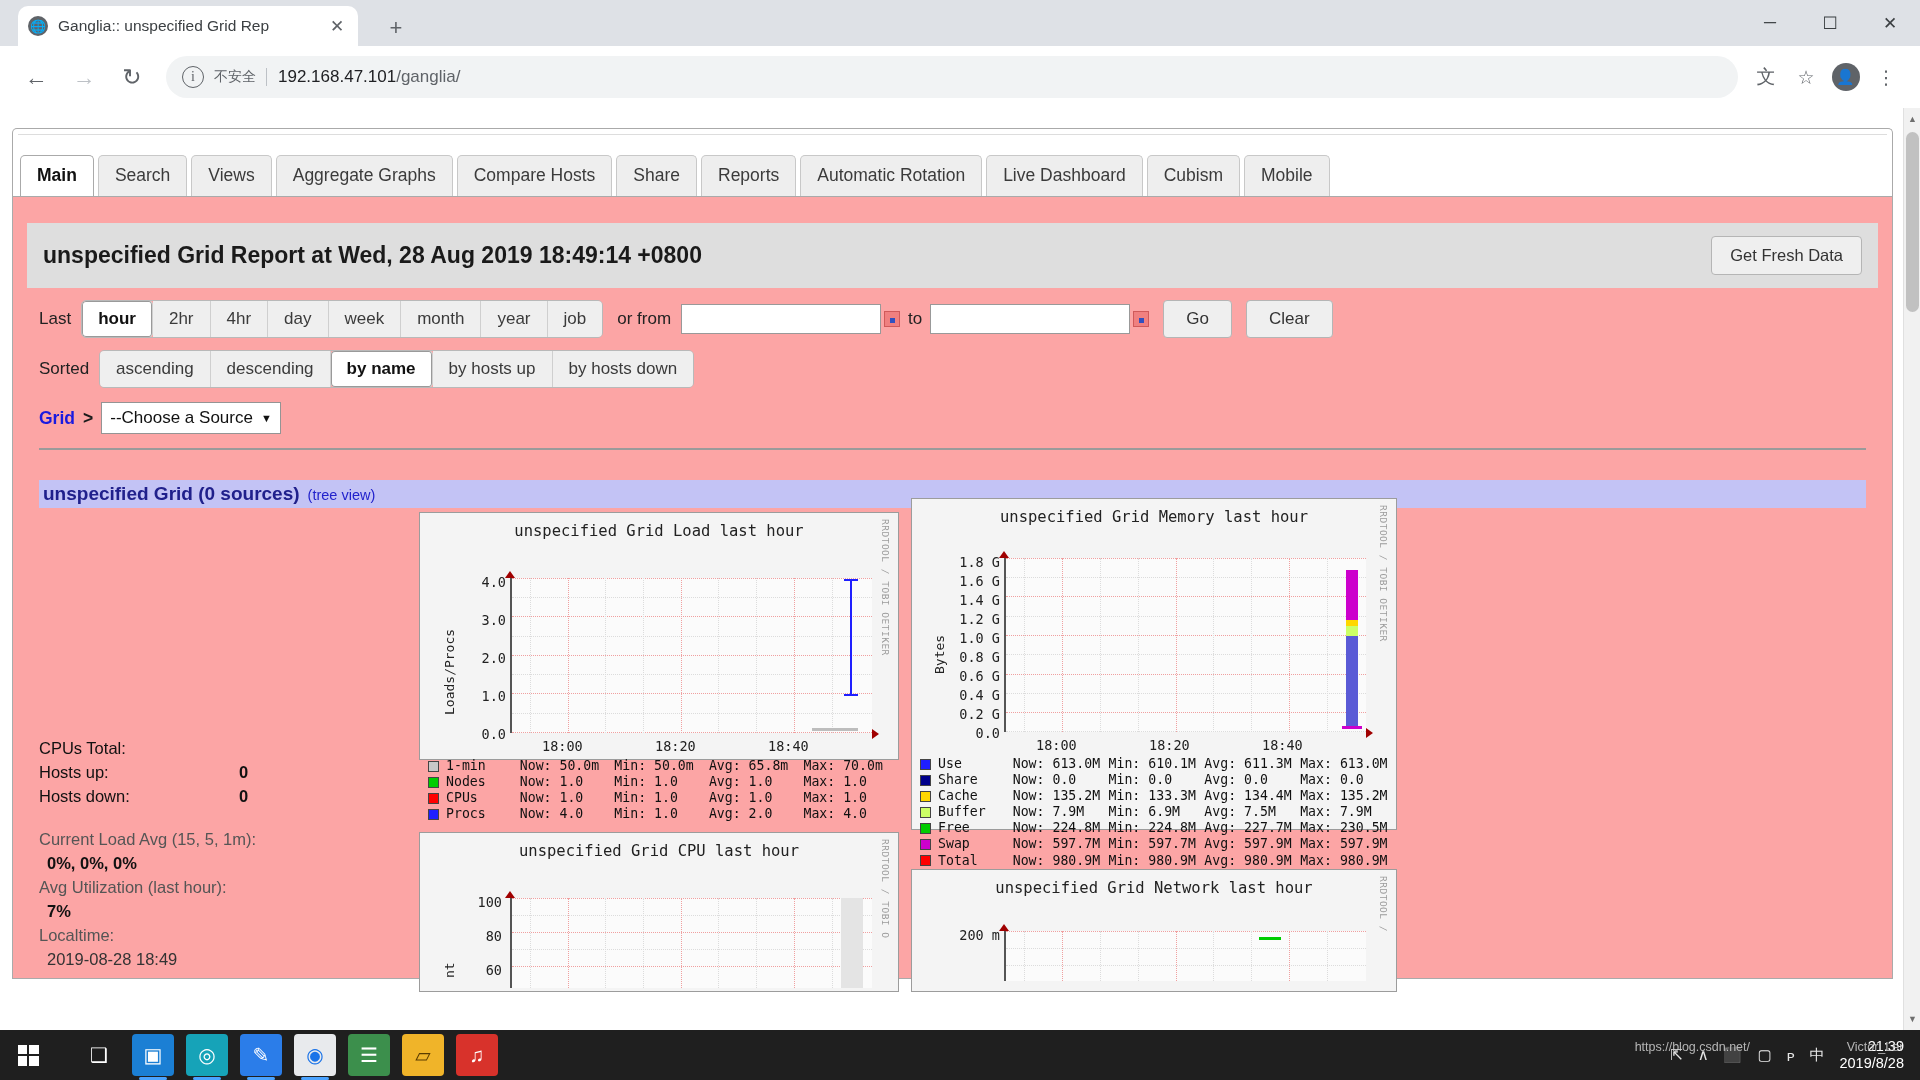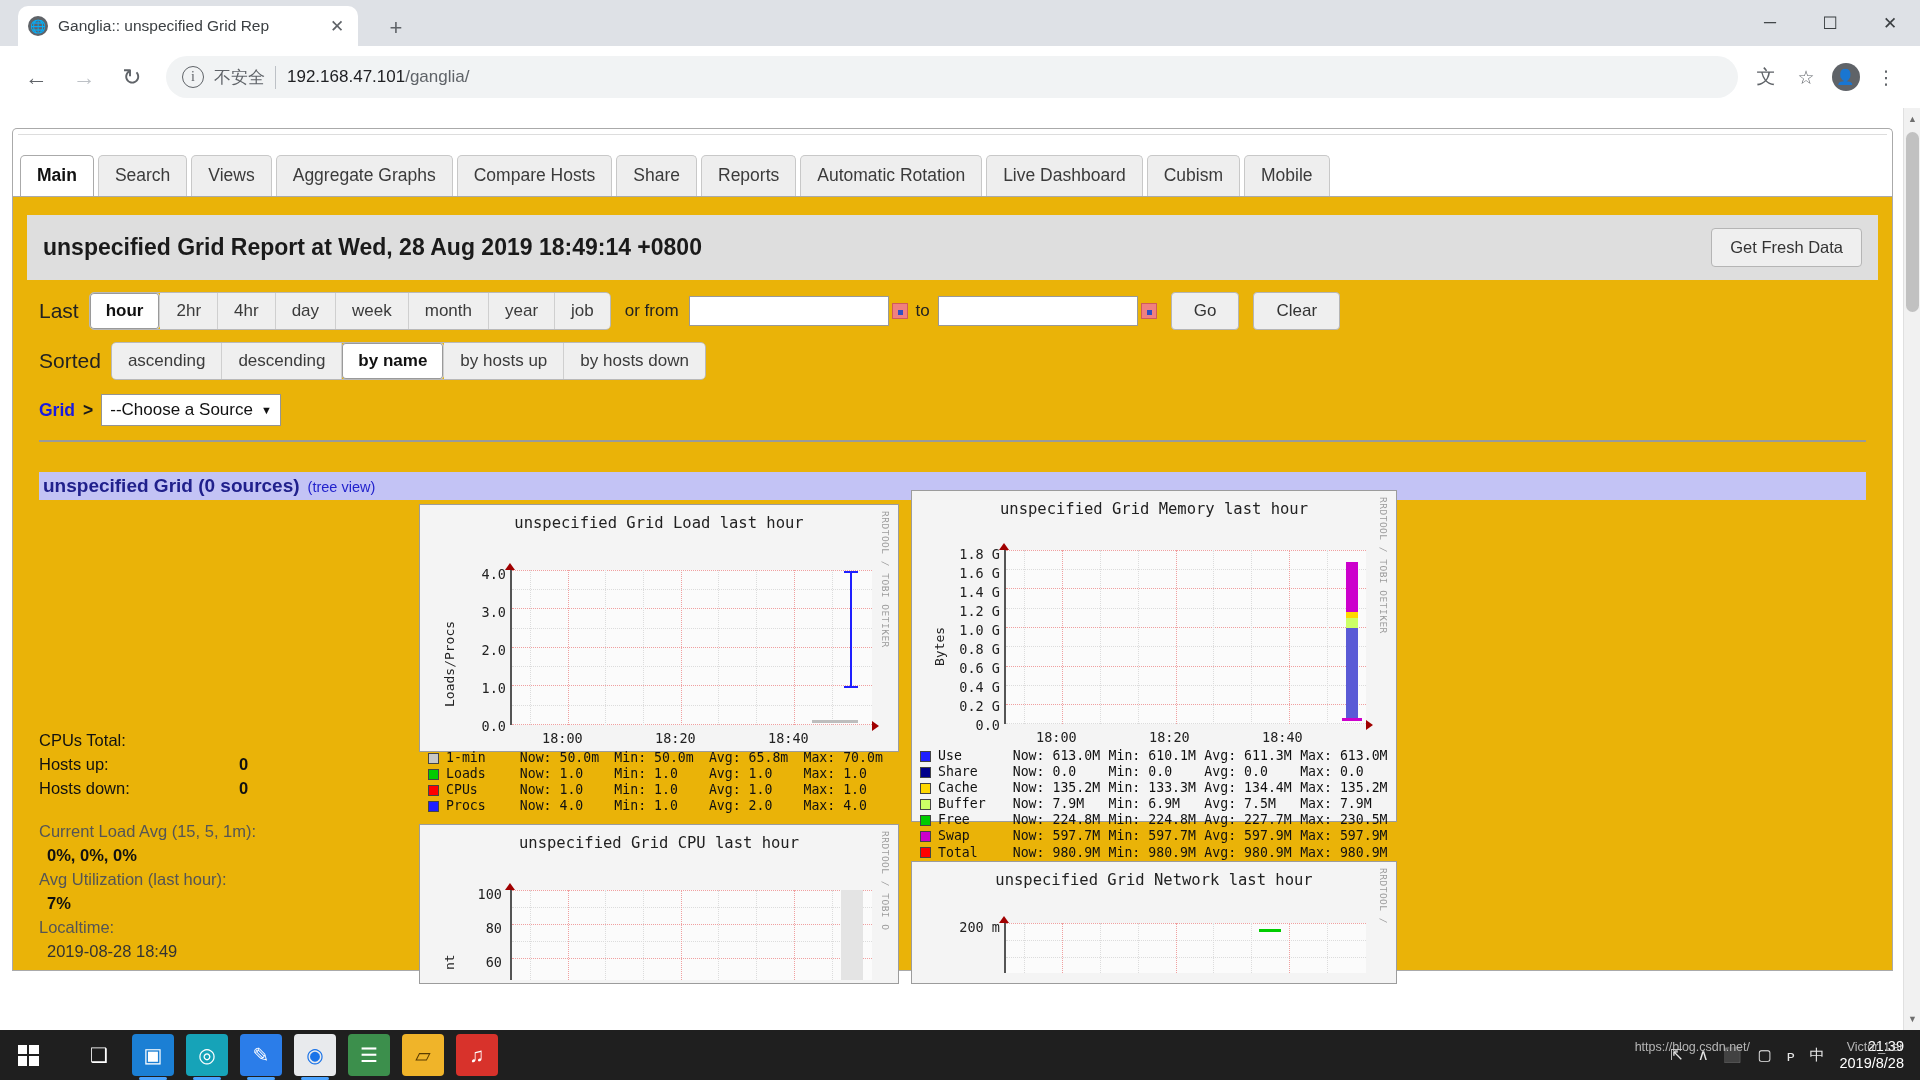--- a/index.html
+++ b/index.html
@@ -44,21 +44,21 @@
   .navbtn { width:44px; height:44px; display:flex; align-items:center; justify-content:center;
     font-size:23px; color:#5f6368; margin-right:4px; }
   .navbtn.disabled { color:#bdc1c6; }
   .omnibox {
     flex:1 1 auto; height:42px; background:#f1f3f4; border-radius:22px;
     display:flex; align-items:center; padding:0 16px; margin:0 8px;
   }
   .omnibox .infoicon { width:22px; height:22px; border:1.6px solid #5f6368; border-radius:50%;
     color:#5f6368; font-size:14px; display:flex; align-items:center; justify-content:center;
     margin-right:10px; font-family:"Liberation Serif", serif; }
-  .omnibox .notsecure { font-size:17px; color:#5f6368; padding-right:10px;
+  .omnibox .notsecure { font-size:14px; color:#5f6368; padding-right:10px;
     border-right:1px solid #bdc1c6; margin-right:11px; }
   .omnibox .url { font-size:17px; color:#202124; }
   .omnibox .url .path { color:#5f6368; }
   .toolbar-icons { display:flex; align-items:center; }
   .toolbar-icons .ic { width:40px; height:40px; display:flex; align-items:center;
     justify-content:center; color:#5f6368; font-size:19px; }
   .avatar-ic { width:28px; height:28px; border-radius:50%; background:#5f6368; color:#fff;
      display:flex; align-items:center; justify-content:center; font-size:15px; }
 
   
@@ -69,33 +69,33 @@
   .navwrap { margin:10px 12px 0 12px; border:1px solid #aaa; border-bottom:none;
      border-radius:5px 5px 0 0; background:#fff; padding:5px 5px 0 5px; }
   .navwrap2 { border-top:1px solid #ddd; padding-top:20px; }
   .tabs { display:flex; gap:4px; padding:0 2px; }
   .gtab { padding:9px 16px 10px 16px; font-size:17.5px; color:#3b3b3b;
      background:#eeeeee; border:1px solid #c8c8c8; border-bottom:none;
      border-radius:5px 5px 0 0; white-space:nowrap; }
   .gtab.active { background:#ffffff; color:#111; font-weight:bold; border-color:#aaa; }
 
   .contentbox { margin:0 12px; border:1px solid #aaa; border-top:1px solid #aaa;
-      background:#eab308; padding:4px 0 6px 0; position:relative; }
+      background:#fca5a5; padding:12px 0 6px 0; position:relative; }
 
   
   .reporthdr { margin:14px 14px 0 14px; background:#dedede; padding:13px 16px;
       display:flex; align-items:center; justify-content:space-between; }
   .reporthdr .title { font-size:23px; font-weight:bold; color:#1a1a1a;
       font-family:"Liberation Sans", sans-serif; }
   .freshbtn { background:#efefef; border:1px solid #b5b5b5; border-radius:4px;
       padding:9px 18px; font-size:16.5px; color:#333; }
 
   
   .ctrlrow { display:flex; align-items:center; margin:12px 0 0 26px; }
-  .ctrllabel { font-size:21px; color:#222; margin-right:10px; }
+  .ctrllabel { font-size:17px; color:#222; margin-right:10px; }
   .btngroup { display:flex; border:1px solid #b9b9b9; border-radius:5px; overflow:hidden; }
   .btngroup .seg { padding:8px 16px; font-size:17px; color:#3b3b3b; background:#efefef;
       border-right:1px solid #cfcfcf; text-align:center; }
   .btngroup .seg:last-child { border-right:none; }
   .btngroup .seg.active { background:#fff; color:#111; font-weight:bold;
       box-shadow:0 0 0 1px #9a9a9a inset; border-radius:4px; }
   .orfrom { font-size:17px; color:#222; margin:0 10px 0 14px; }
   .datefield { width:200px; height:30px; border:1px solid #999; background:#fff; }
   .calicon { width:16px; height:16px; margin-left:3px;
       background:#f08080; border:1px solid #d05a5a; position:relative; }
@@ -384,21 +384,21 @@
                   <div class="lrow">
                     <span class="swatch" style="background:#c8c8c8"></span>
                     <span class="lname">1-min</span>
                     <span class="lcell">Now: <span>50.0m</span></span>
                     <span class="lcell">Min: <span>50.0m</span></span>
                     <span class="lcell">Avg: <span>65.8m</span></span>
                     <span class="lcell">Max: <span>70.0m</span></span>
                   </div>
                   <div class="lrow">
                     <span class="swatch" style="background:#00cc00"></span>
-                    <span class="lname">Loads</span>
+                    <span class="lname">Nodes</span>
                     <span class="lcell">Now: <span>1.0</span></span>
                     <span class="lcell">Min: <span>1.0</span></span>
                     <span class="lcell">Avg: <span>1.0</span></span>
                     <span class="lcell">Max: <span>1.0</span></span>
                   </div>
                   <div class="lrow">
                     <span class="swatch" style="background:#ff0000"></span>
                     <span class="lname">CPUs</span>
                     <span class="lcell">Now: <span>1.0</span></span>
                     <span class="lcell">Min: <span>1.0</span></span>

